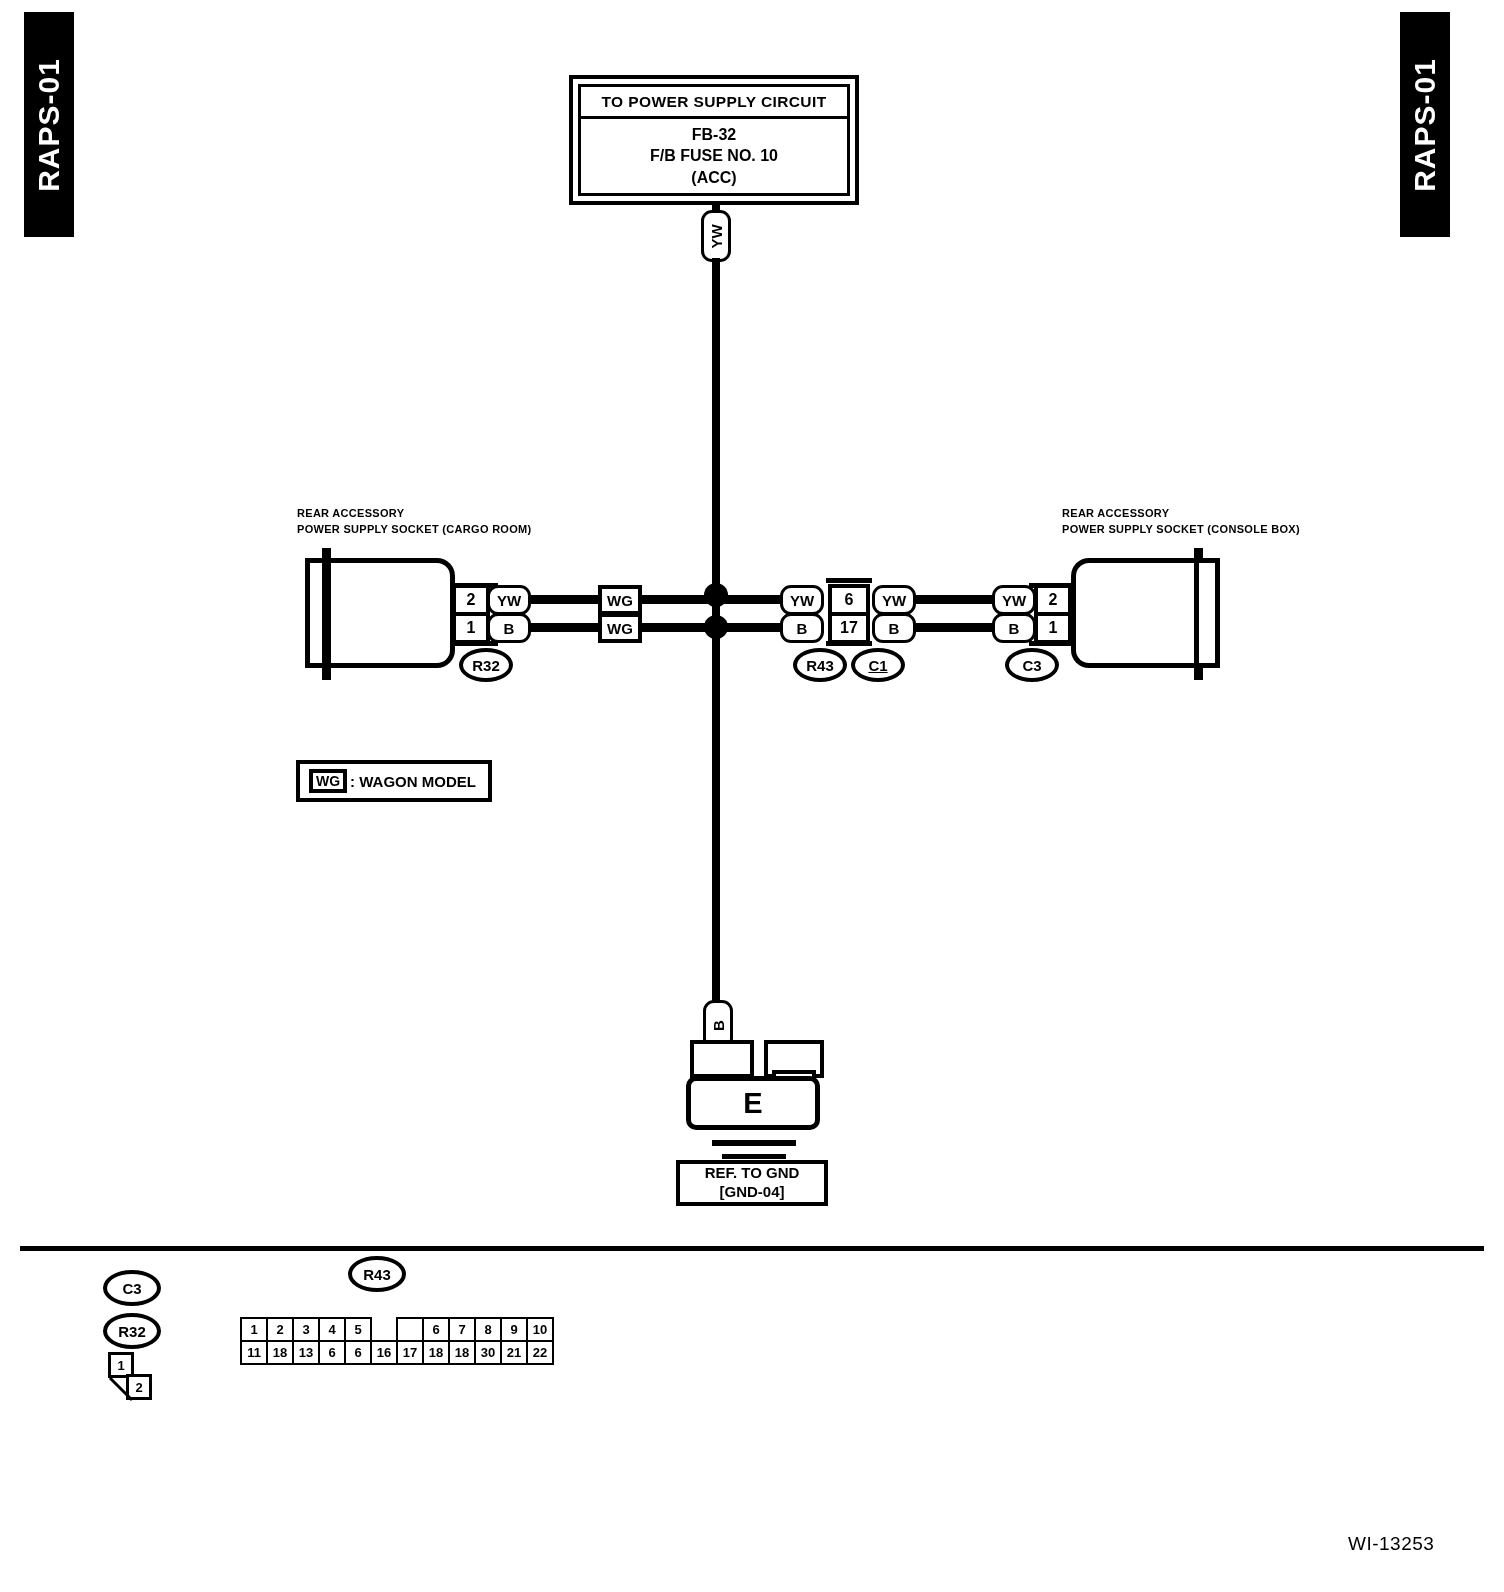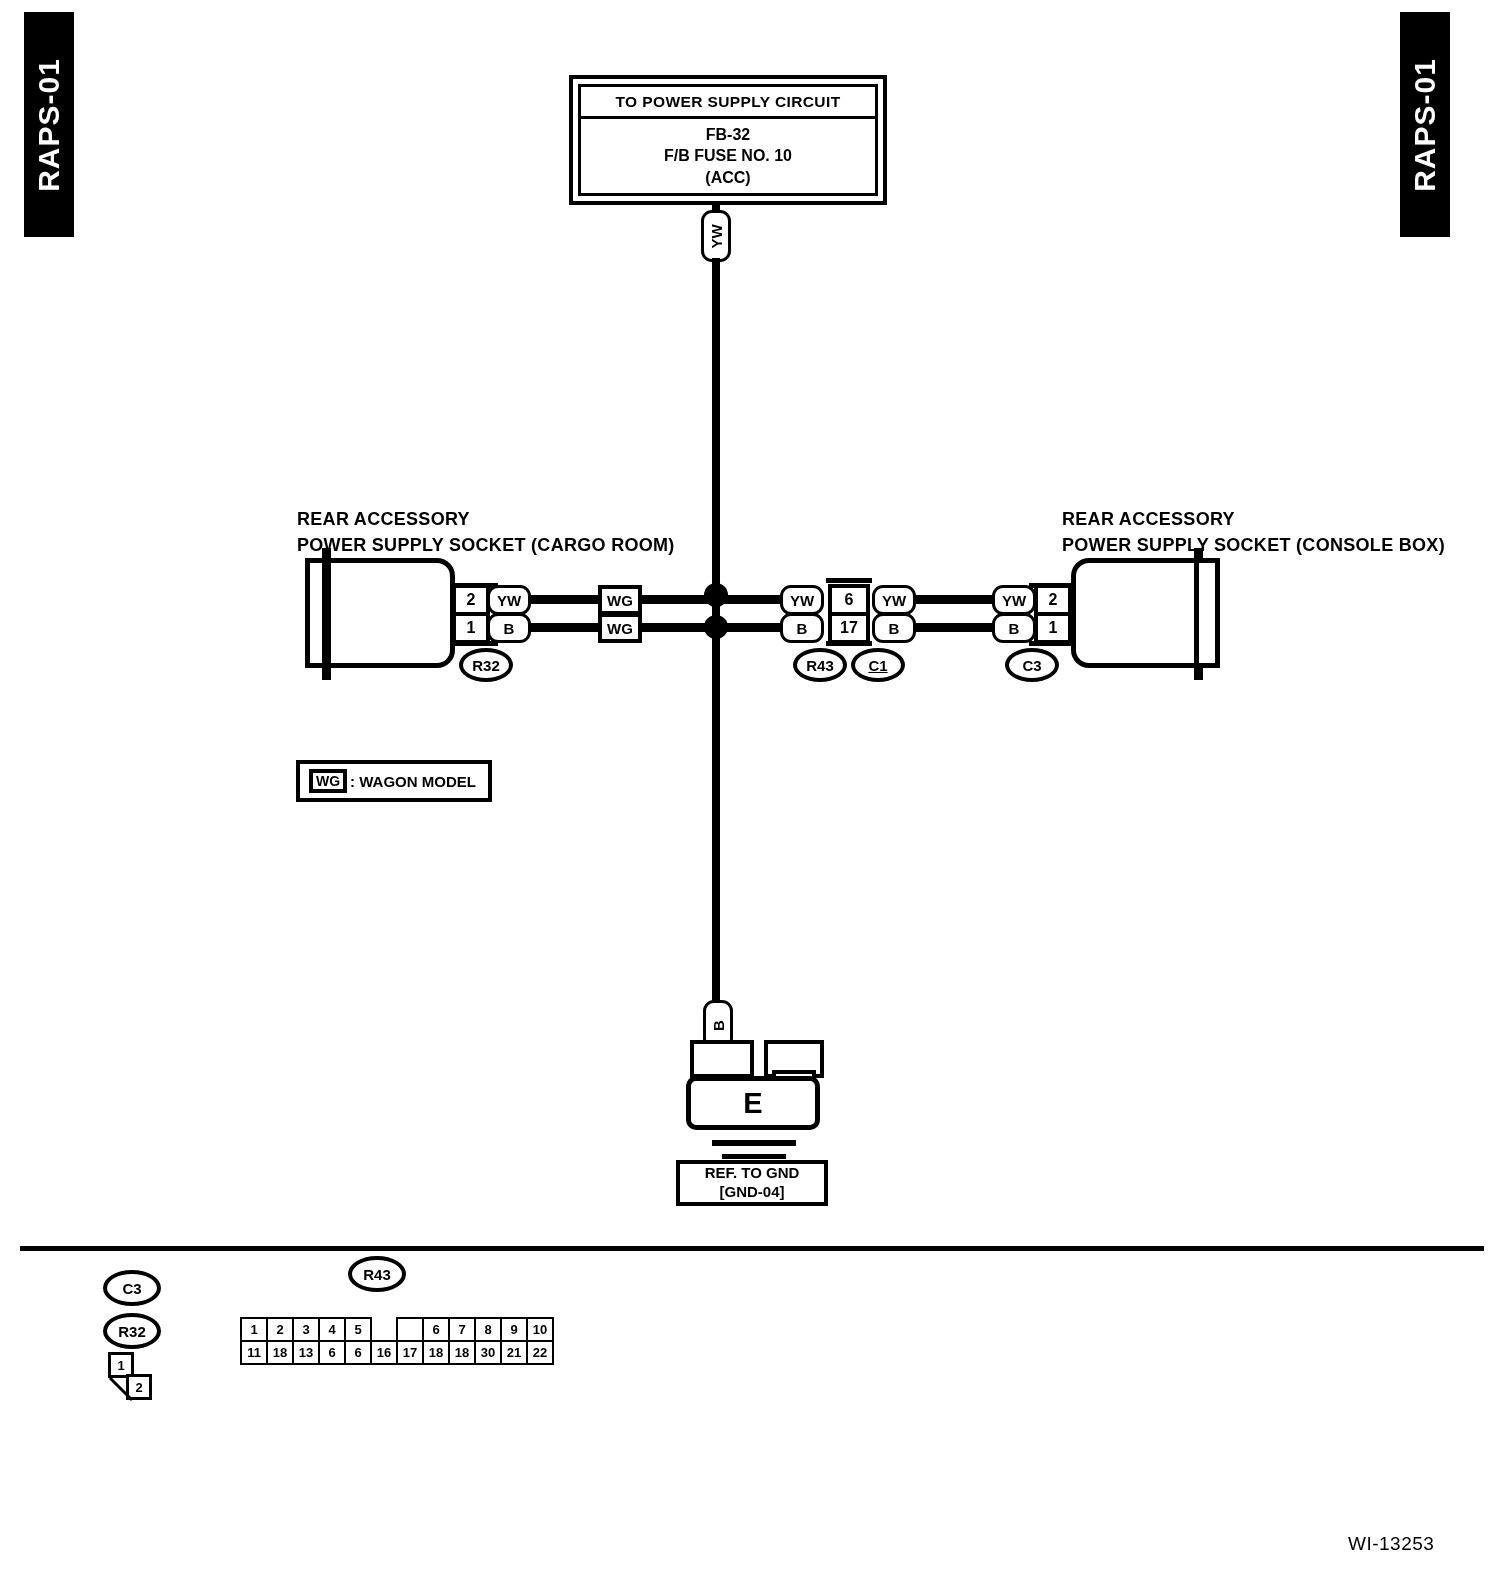--- a/index.html
+++ b/index.html
@@ -19,21 +19,21 @@
     width:50px;height:225px;
   }
   .side-tab span{
     transform:rotate(-90deg);white-space:nowrap;display:block;
   }
   #tab-left{left:24px;top:12px;}
   #tab-right{left:1400px;top:12px;}
 
   
   #fuse-box{
-    left:569px;top:75px;width:318px;height:130px;
+    left:569px;top:75px;width:290px;height:130px;
     border:4px solid #000;background:#fff;box-sizing:border-box;
     padding:5px;
   }
   #fuse-title{
     border:3px solid #000;box-sizing:border-box;height:35px;
     display:flex;align-items:center;justify-content:center;
     font-size:15.5px;font-weight:bold;letter-spacing:.4px;
   }
   #fuse-body{
     border:3px solid #000;border-top:0;box-sizing:border-box;
@@ -118,21 +118,21 @@
 
   #gnd-ref{
     position:absolute;left:676px;top:1160px;width:152px;height:46px;
     border:4px solid #000;background:#fff;box-sizing:border-box;
     display:flex;flex-direction:column;align-items:center;justify-content:center;
     font-size:15px;font-weight:bold;line-height:1.25;
   }
 
   
   .sock-title{
-    position:absolute;font-size:18px;font-weight:bold;line-height:1.45;
+    position:absolute;font-size:11px;font-weight:bold;line-height:1.45;
     letter-spacing:.3px;white-space:nowrap;
   }
 
   
   #divider{position:absolute;left:20px;top:1246px;width:1464px;height:5px;background:#000;}
 
   
   .legend-ell{
     position:absolute;border:4px solid #000;border-radius:50%;background:#fff;
     display:flex;align-items:center;justify-content:center;

